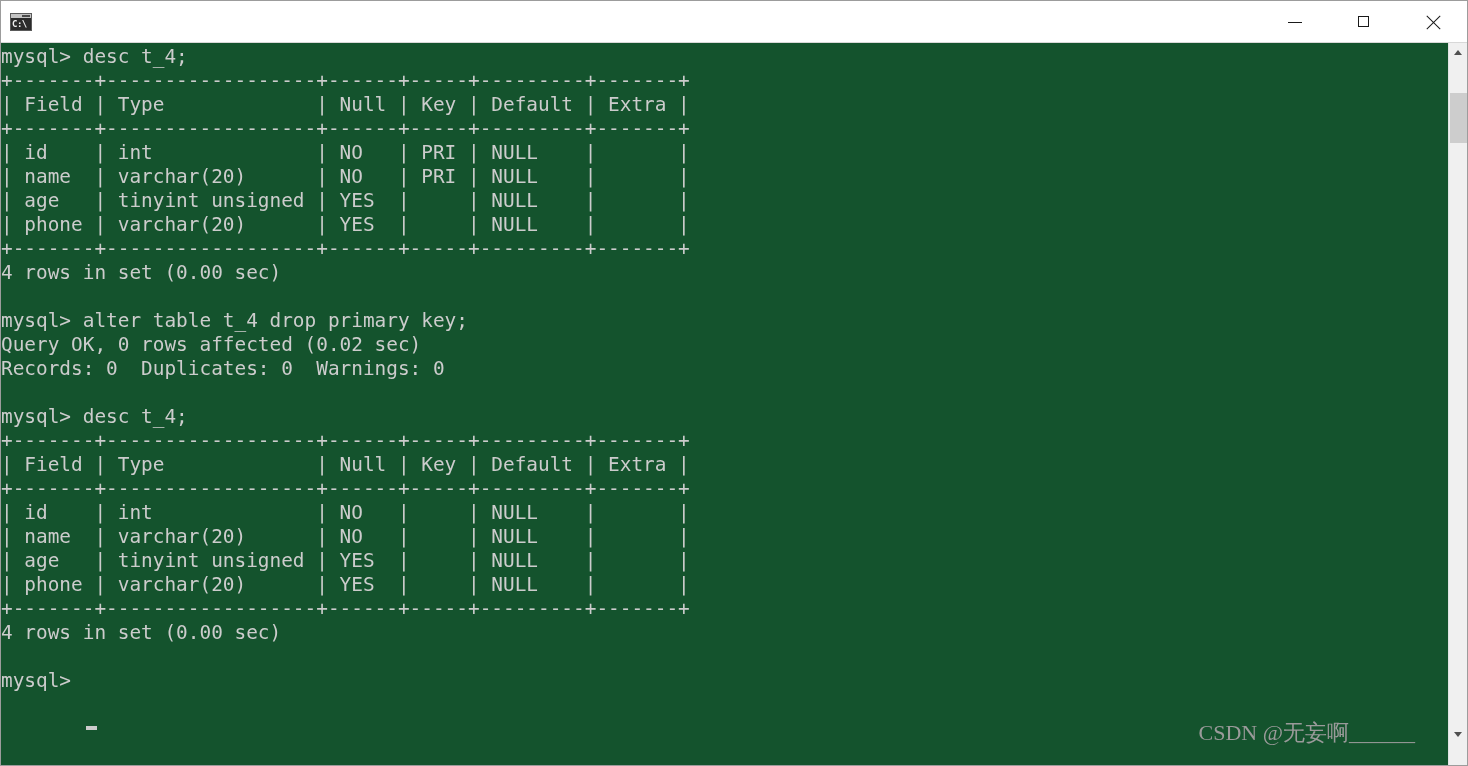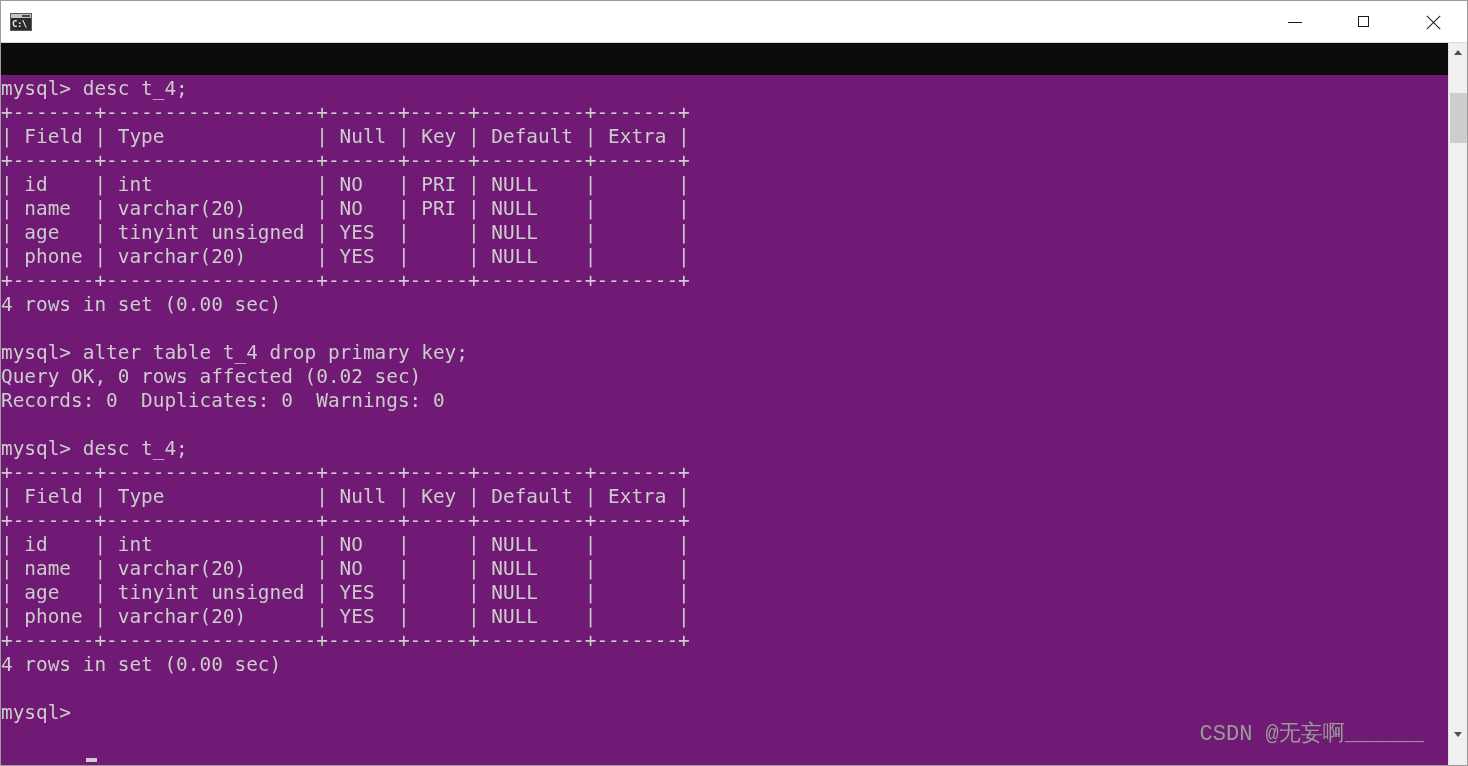--- a/index.html
+++ b/index.html
@@ -132,23 +132,22 @@
   .wc-close .glyph::before { transform: rotate(45deg); }
   .wc-close .glyph::after  { transform: rotate(-45deg); }
 
   
   #terminal {
     position: absolute;
     left: 0;
     top: 42px;
     right: 19px;
     bottom: 0;
-    background: #701a75;
+    background: #14532d;
     overflow: hidden;
-    margin-top: 32px;
   }
   #console-text {
     position: absolute;
     left: 0;
     top: 2px;
     margin: 0;
     padding: 0;
     color: #cccccc;
     font-family: "DejaVu Sans Mono", "Liberation Mono", monospace;
     font-size: 19.4px;
@@ -161,25 +160,25 @@
     left: 85px;
     top: 683px;
     width: 11px;
     height: 4px;
     background: #cccccc;
   }
 
   
   #watermark {
     position: absolute;
-    right: 24px;
+    right: 33px;
     bottom: 17px;
     color: #9a9a9a;
     font-size: 22px;
-    font-family: Liberation Mono, monospace;
+    font-family: Liberation Serif, serif;
     white-space: nowrap;
     pointer-events: none;
   }
 
   
   #scrollbar {
     position: absolute;
     right: 0;
     top: 42px;
     bottom: 0;

